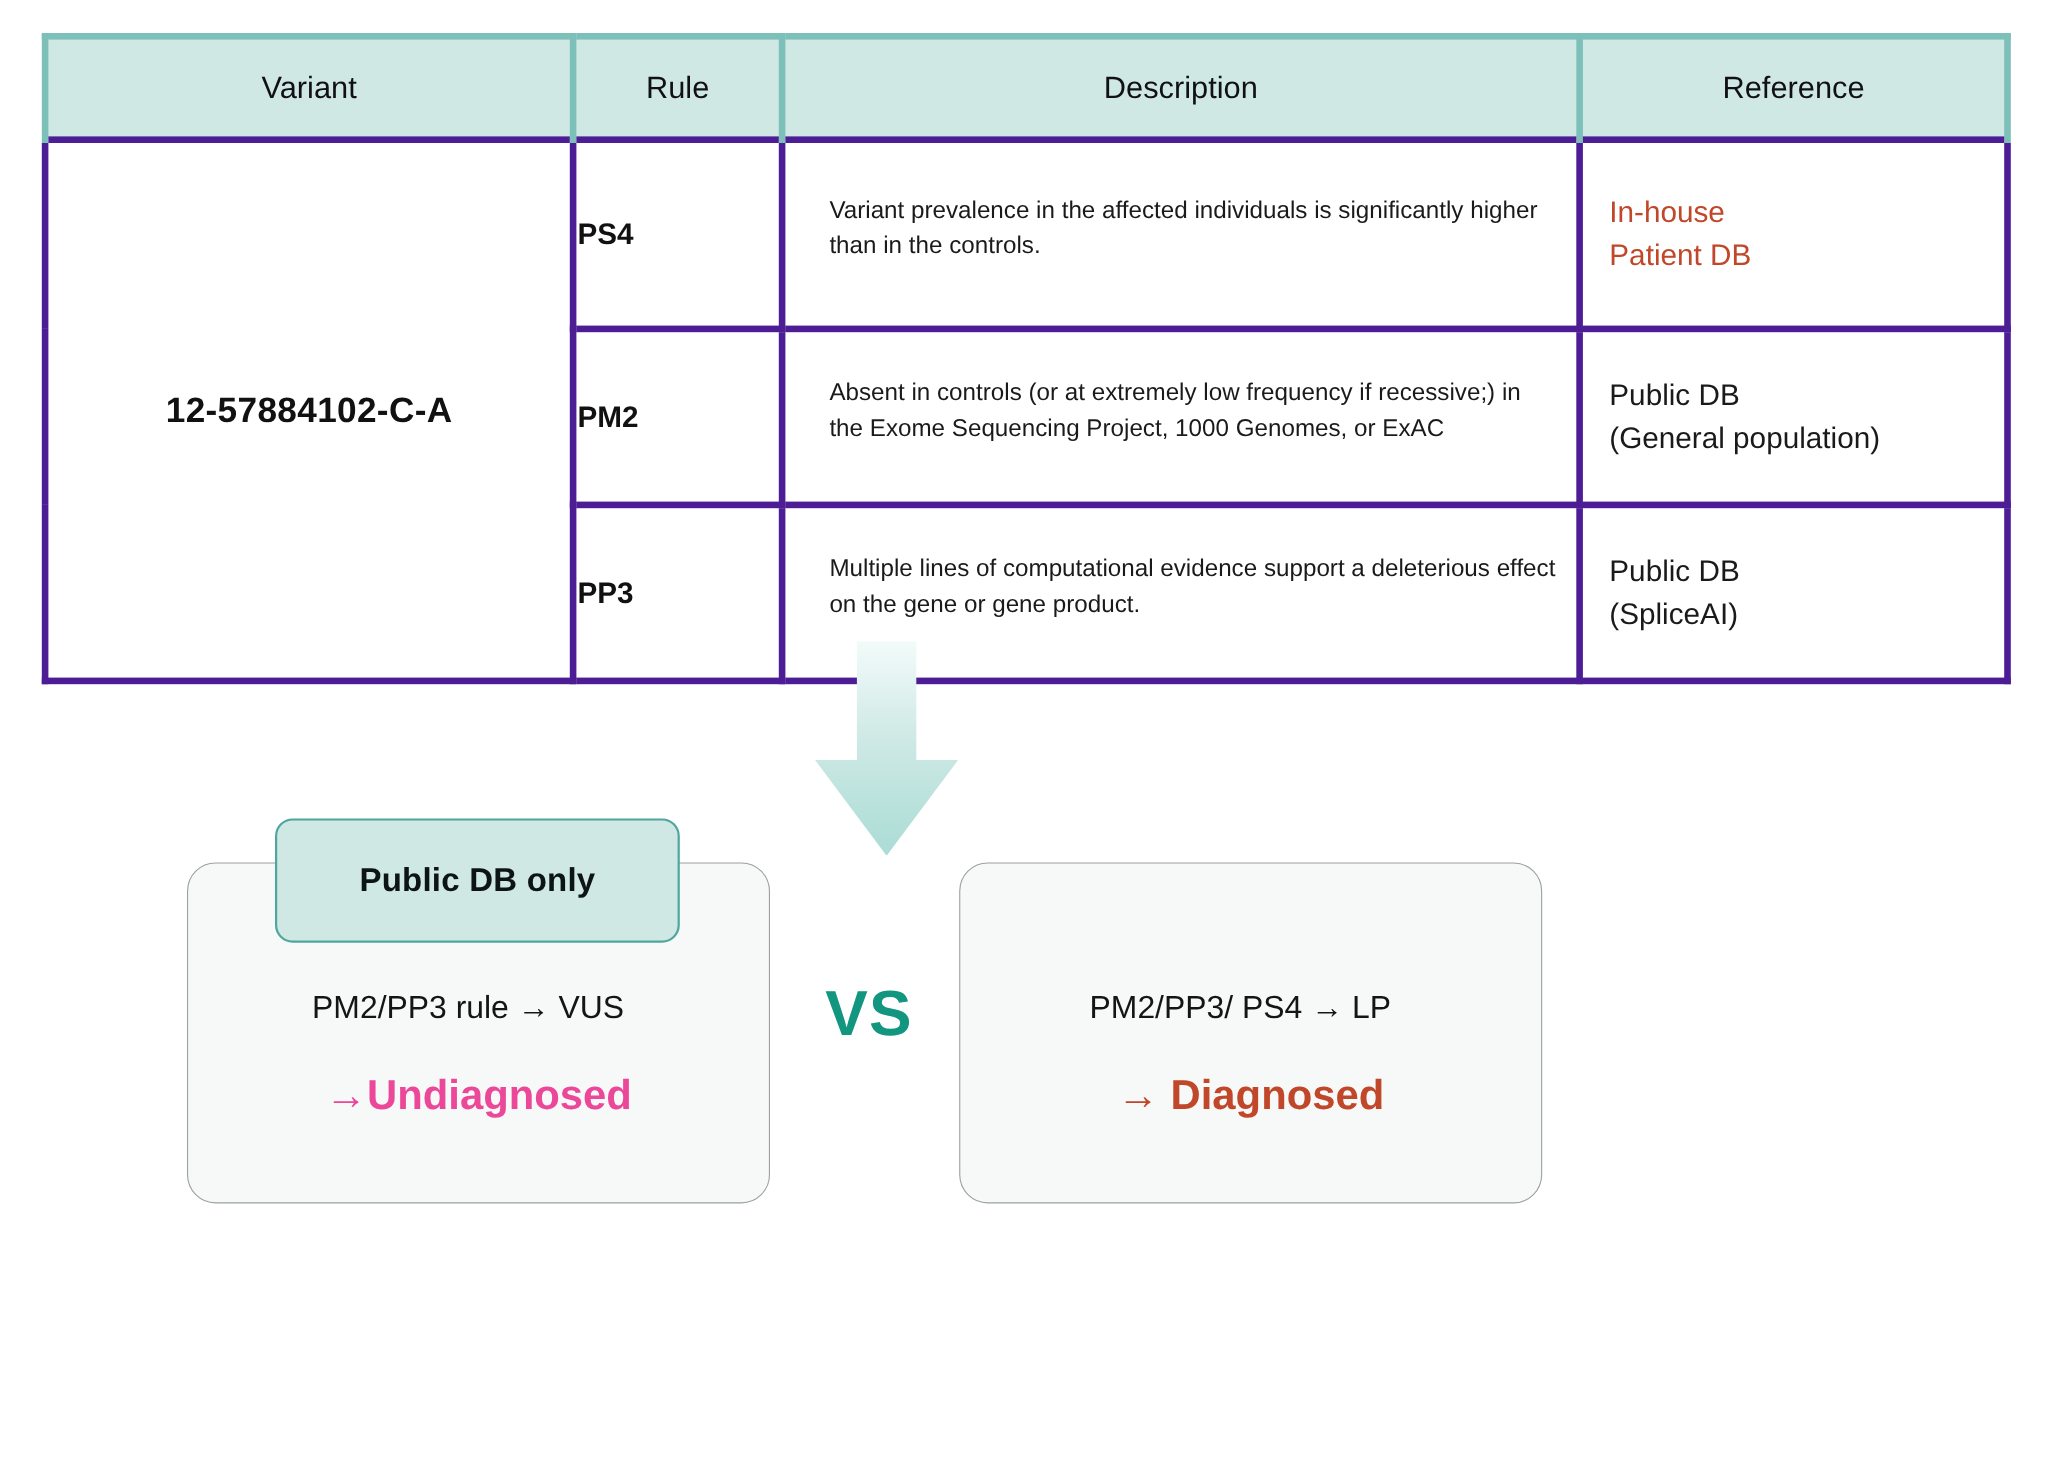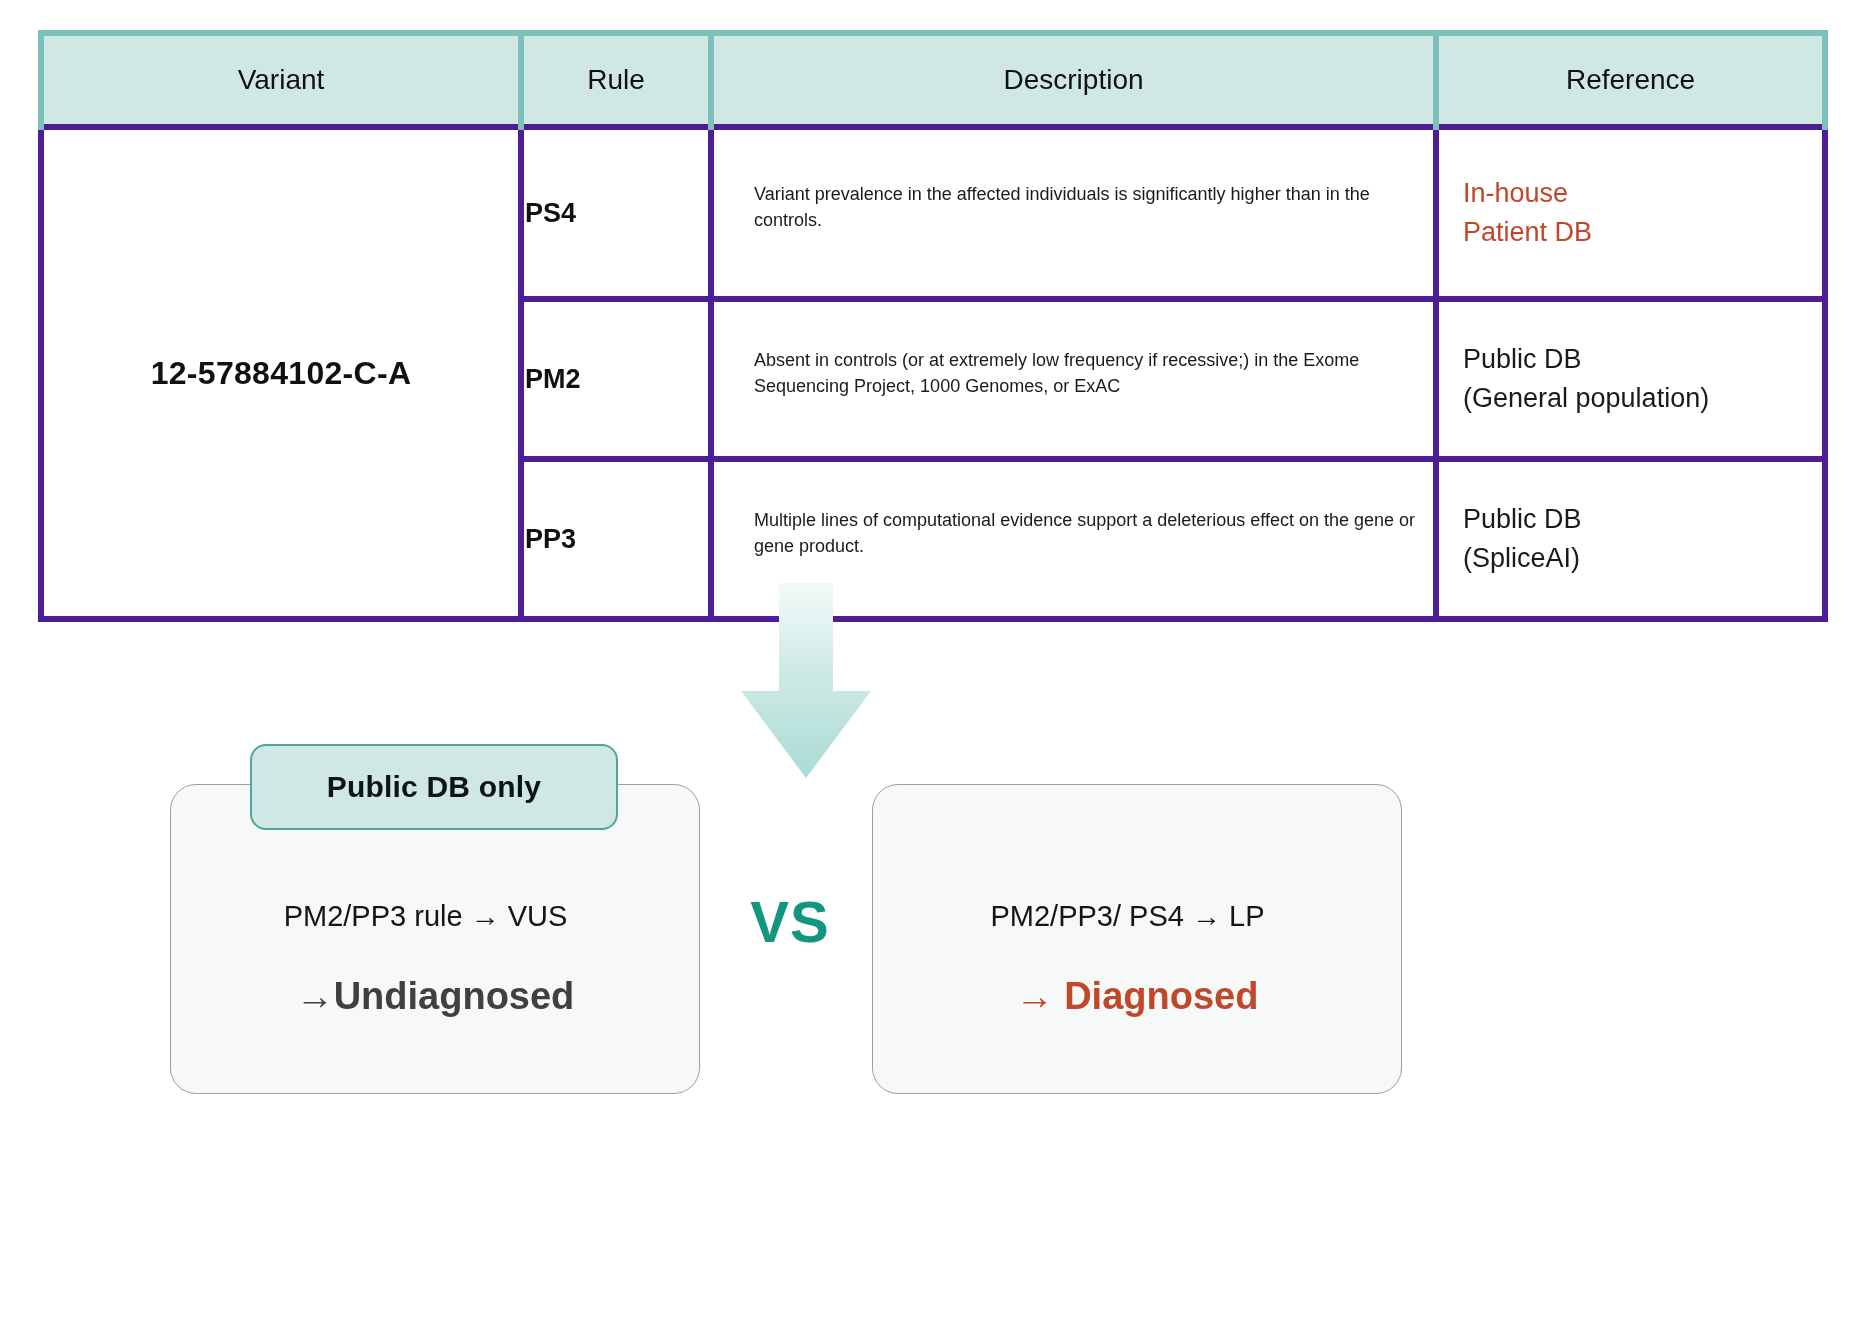--- a/index.html
+++ b/index.html
@@ -52,21 +52,21 @@
     text-align: center;
     font-size: 32px;
     font-weight: bold;
     letter-spacing: 0.3px;
   }
   td.rule-cell {
     font-size: 27px;
     font-weight: bold;
   }
   td.desc-cell {
-    font-size: 18px;
+    font-size: 22px;
     line-height: 1.46;
     padding: 10px 14px 22px 40px;
     color: #1a1a1a;
   }
   td.ref-cell {
     font-size: 27px;
     line-height: 1.44;
     padding: 18px 10px 18px 24px;
     color: #1a1a1a;
   }
@@ -101,21 +101,21 @@
     border-radius: 26px;
     background: #f7f8f8;
     box-sizing: border-box;
   }
   .card.left  { left: 170px; }
   .card.right { left: 872px; }
 
   .card-badge {
     position: absolute;
     top: -26px;
-    height: 86px;
+    height: 113px;
     background: #cfe8e4;
     border: 2px solid #4fa69d;
     border-radius: 16px;
     box-sizing: border-box;
     display: flex;
     align-items: center;
     justify-content: center;
     font-size: 30px;
     font-weight: bold;
     color: #0d1416;
@@ -136,21 +136,21 @@
   .card-line1.right { left: 872px; }
 
   .card-line2 {
     position: absolute;
     top: 205px;
     width: 530px;
     text-align: center;
     font-size: 38px;
     font-weight: bold;
   }
-  .card-line2.left  { left: 170px; color: #404040; }
+  .card-line2.left  { left: 170px; color: #ec4899; }
   .card-line2.right { left: 872px; color: #c0472a; }
 
   .vs-label {
     position: absolute;
     left: 700px;
     top: 118px;
     width: 180px;
     text-align: center;
     font-size: 58px;
     font-weight: bold;

